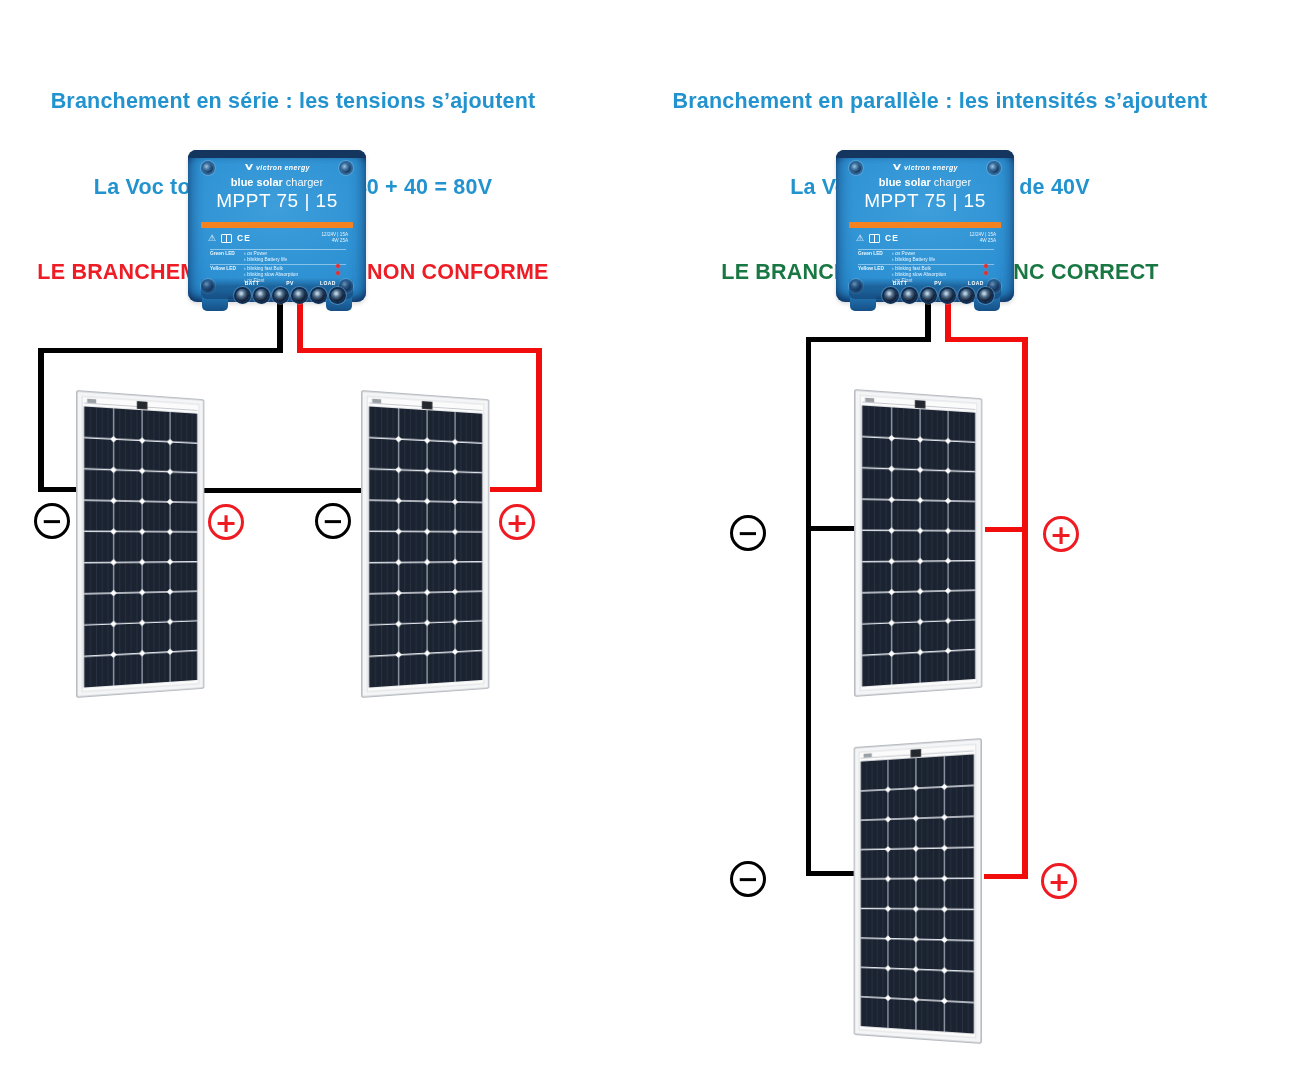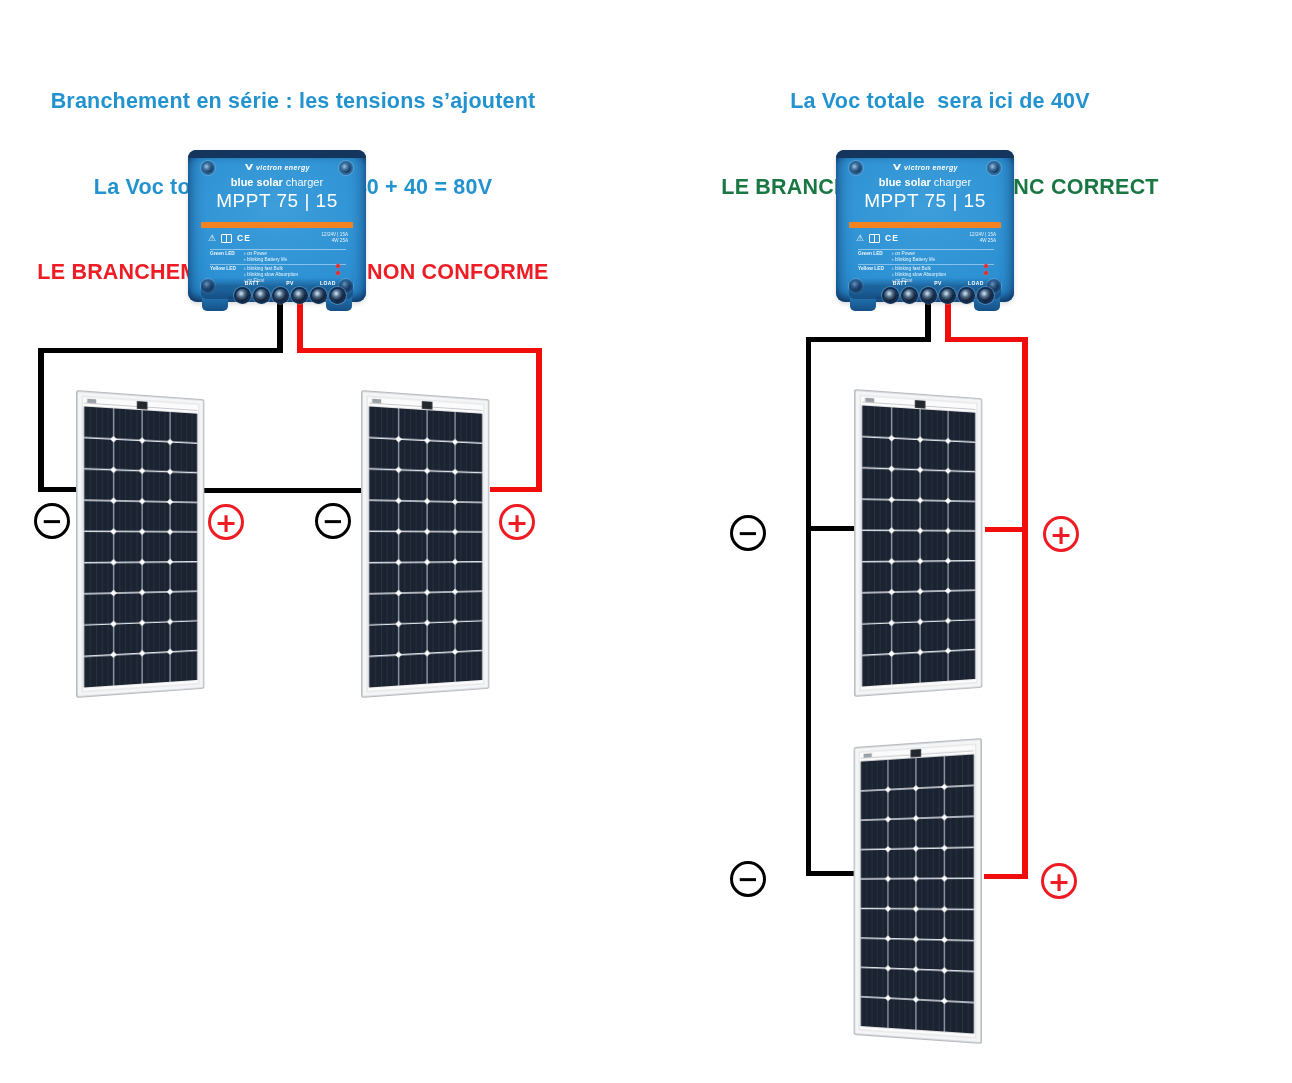--- a/index.html
+++ b/index.html
@@ -113,20 +113,21 @@
       </g>
     </defs>
   </svg>
 
   <div class="hdr" style="left:8px;top:30px;width:570px;">
     <span class="hdr-line-blue">Branchement en série : les tensions s’ajoutent</span>
     <span class="hdr-line-blue">La Voc totale  sera ici de 40 + 40 = 80V</span>
     <span class="hdr-line-red">LE BRANCHEMENT EST DONC NON CONFORME</span>
   </div>
   <div class="hdr" style="left:648px;top:30px;width:584px;">
+    <span class="hdr-line-blue">Branchement en parallèle : les intensités s’ajoutent</span>
     <span class="hdr-line-blue">La Voc totale  sera ici de 40V</span>
     <span class="hdr-line-green">LE BRANCHEMENT EST DONC CORRECT</span>
   </div>
 
   <div class="wire wk" style="left:277px;top:288px;width:6px;height:65px;"></div>
   <div class="wire wk" style="left:38px;top:348px;width:245px;height:5px;"></div>
   <div class="wire wk" style="left:38px;top:348px;width:6px;height:144px;"></div>
   <div class="wire wk" style="left:38px;top:487px;width:42px;height:5px;"></div>
   <div class="wire wk" style="left:203px;top:488px;width:161px;height:5px;"></div>
   <div class="wire wr" style="left:297px;top:288px;width:6px;height:65px;"></div>

